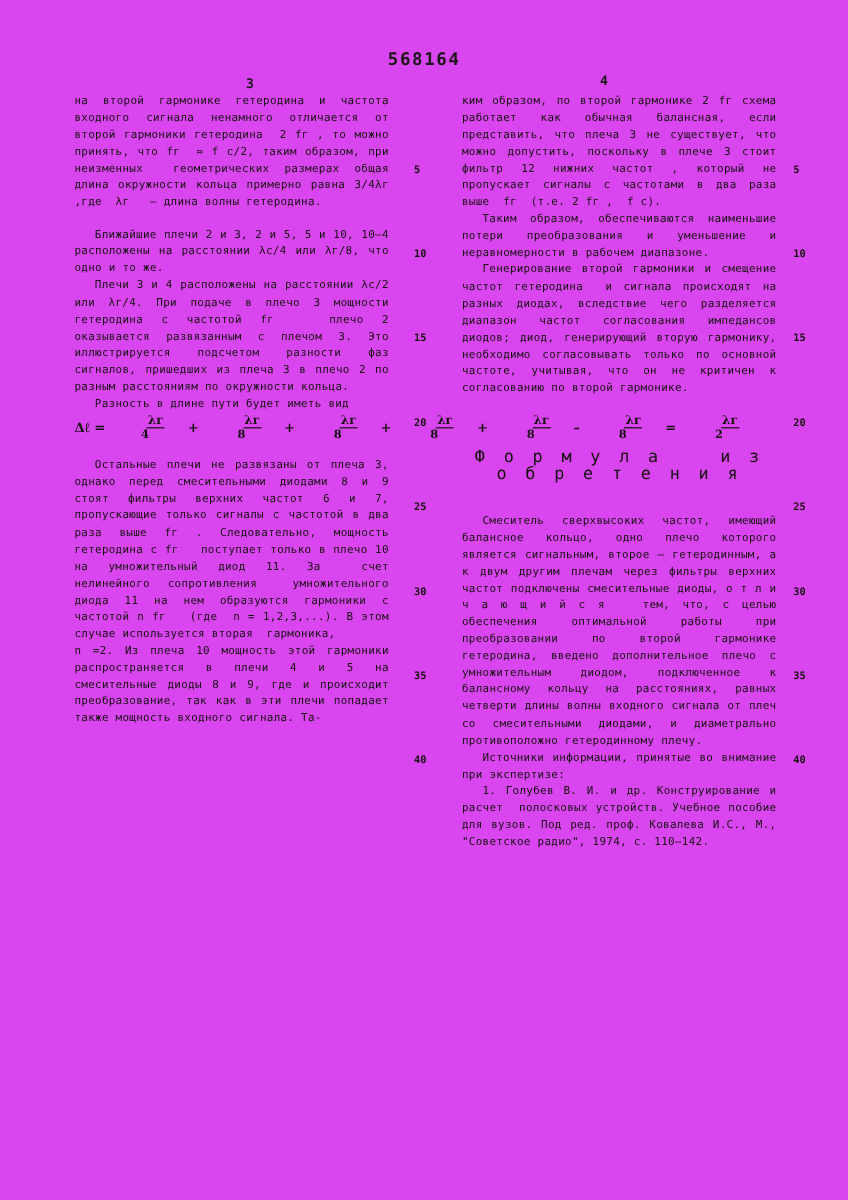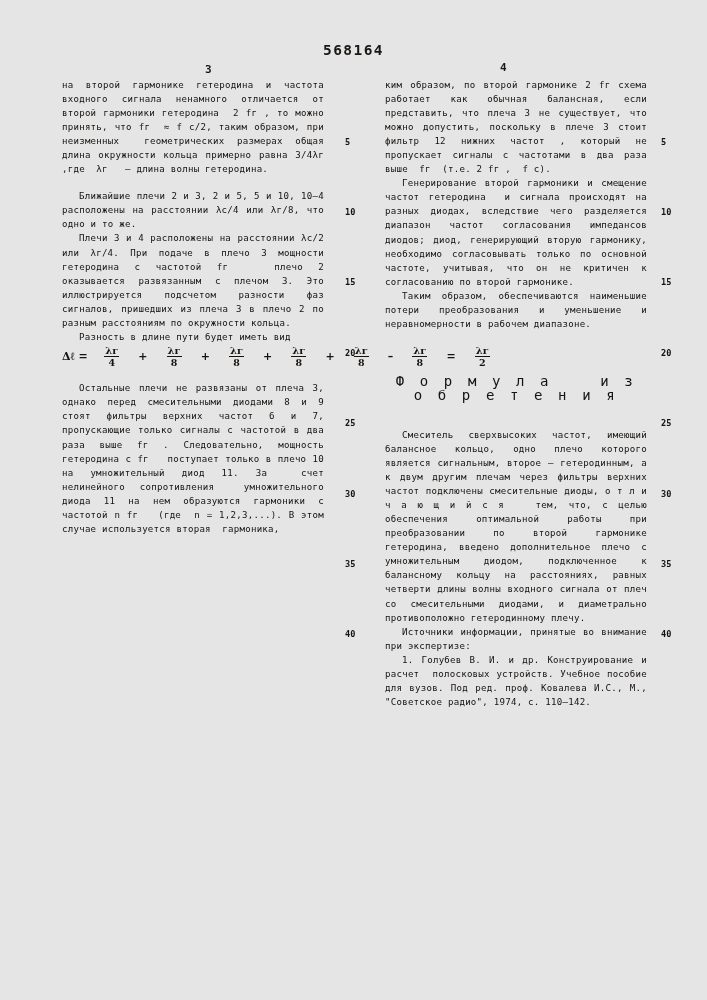--- a/index.html
+++ b/index.html
@@ -14,21 +14,21 @@
     font-family: "DejaVu Sans Mono", "Liberation Mono", monospace;
     color: #16120f;
     overflow: hidden;
   }
 
   
   .page {
     position: absolute;
     left: 0; top: 0;
     width: 707px; height: 1000px;
-    background: #e5e5e5;
+    background: #d946ef;
   }
 
   .doc-number {
     position: absolute;
     top: 42px;
     left: 0;
     width: 707px;
     text-align: center;
     font-family: "DejaVu Sans Mono", "Liberation Mono", monospace;
     font-size: 14.5px;
@@ -86,20 +86,21 @@
     flex-direction: column;
     align-items: center;
     vertical-align: middle;
     line-height: 1;
     margin: 0 0.5px;
   }
   .frac .num {
     font-size: 10px;
     padding: 0 1px 0.5px 1px;
     border-bottom: 1.1px solid #16120f;
+    margin-left: 18px;
   }
   .frac .den {
     font-size: 9.5px;
     padding-top: 0.5px;
   }
 
   
   .headline {
     text-align: center;
     letter-spacing: 3.6px;
@@ -172,26 +173,27 @@
       </span>
       <span class="op">=</span>
       <span class="frac">
         <span class="num">λг</span>
         <span class="den">2</span>
       </span>
     </div>
 
     <div class="gap-s"></div>
     <p class="indent">Остальные плечи не развязаны от плеча 3, однако перед смесительными диодами 8 и 9 стоят фильтры верхних частот 6 и 7, пропускающие только сигналы с частотой в два раза выше fг . Следовательно, мощность гетеродина с fг   поступает только в плечо 10 на умножительный диод 11. За  счет нелинейного сопротивления  умножительного диода 11 на нем образуются гармоники с частотой n fг   (где  n = 1,2,3,...). В этом случае используется вторая  гармоника,</p>
+    <p>n =2. Из плеча 10 мощность этой гармоники распространяется в плечи 4 и 5 на смесительные диоды 8 и 9, где и происходит преобразование, так как в эти плечи попадает также мощность входного сигнала. Та-</p>
   </div>
 
   <div class="column right">
     <p>ким образом, по второй гармонике 2 fг схема работает как обычная балансная, если представить, что плеча 3 не существует, что можно допустить, поскольку в плече 3 стоит фильтр 12 нижних частот , который не пропускает сигналы с частотами в два раза выше  fг  (т.е. 2 fг ,  f c).</p>
+    <p class="indent">Таким образом, обеспечиваются наименьшие потери преобразования и уменьшение и неравномерности в рабочем диапазоне.</p>
     <p class="indent">Генерирование второй гармоники и смещение частот гетеродина  и сигнала происходят на разных диодах, вследствие чего разделяется диапазон частот согласования импедансов диодов; диод, генерирующий вторую гармонику, необходимо согласовывать только по основной частоте, учитывая, что он не критичен к согласованию по второй гармонике.</p>
-    <p class="indent">Таким образом, обеспечиваются наименьшие потери преобразования и уменьшение и неравномерности в рабочем диапазоне.</p>
 
     <div class="gap-l"></div>
 
     <p class="headline">Ф о р м у л а    и з о б р е т е н и я</p>
 
     <div class="gap-m"></div>
 
     <p class="indent">Смеситель сверхвысоких частот, имеющий балансное кольцо, одно плечо которого является сигнальным, второе – гетеродинным, а к двум другим плечам через фильтры верхних частот подключены смесительные диоды, о т л и ч а ю щ и й с я   тем, что, с целью обеспечения оптимальной работы при преобразовании по второй гармонике гетеродина, введено дополнительное плечо с умножительным диодом, подключенное к балансному кольцу на расстояниях, равных четверти длины волны входного сигнала от плеч  со смесительными диодами, и диаметрально противоположно гетеродинному плечу.</p>
 
     <p class="indent">Источники информации, принятые во внимание при экспертизе:</p>

